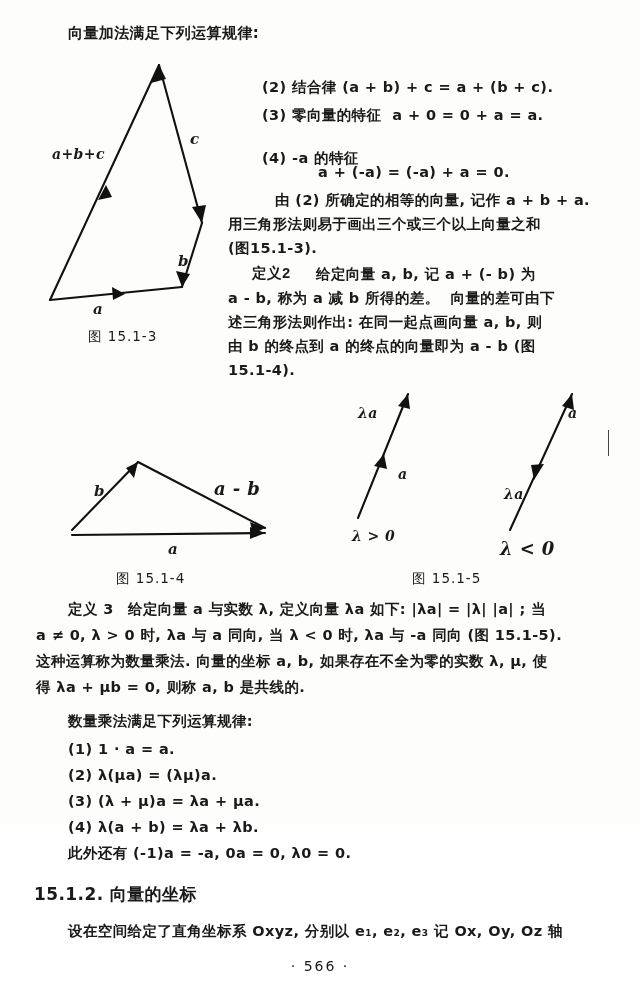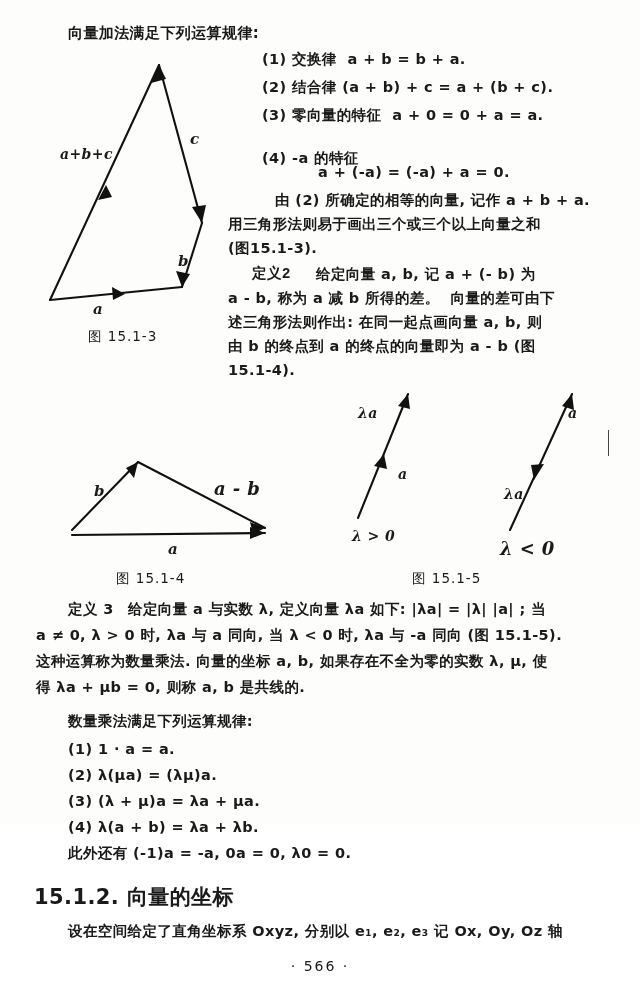--- a/index.html
+++ b/index.html
@@ -36,21 +36,21 @@
     font-weight: 600;
   }
   .it {
     font-style: italic;
     font-family: "DejaVu Serif", serif;
     font-weight: 700;
   }
   .bigcn {
     font-family: "DejaVu Sans", sans-serif;
     font-weight: 700;
-    font-size: 21px;
+    font-size: 17px;
     text-align: center;
   }
   .caption {
     font-family: "DejaVu Sans", sans-serif;
     font-size: 13.5px;
     letter-spacing: 1px;
   }
   .footer {
     position: absolute;
     left: 0;
@@ -72,21 +72,20 @@
     background: #444;
   }
 </style>
 </head>
 <body>
 
 <div class="page">
 
   <div class="tx cn" style="left:68px; top:24px; font-size:15px;">向量加法满足下列运算规律:</div>
 
-  <div class="tx cn" style="left:262px; top:50px;">(1) 交换律  a + b = b + a.</div>
   <div class="tx cn" style="left:262px; top:78px;">(2) 结合律 (a + b) + c = a + (b + c).</div>
   <div class="tx cn" style="left:262px; top:106px;">(3) 零向量的特征  a + 0 = 0 + a = a.</div>
   <div class="tx cn" style="left:262px; top:135px;margin-top:14px;">(4) -a 的特征</div>
   <div class="tx cn" style="left:318px; top:163px;">a + (-a) = (-a) + a = 0.</div>
 
   <div class="tx cn" style="left:228px; top:191px;padding-left:47px;">由 (2) 所确定的相等的向量, 记作 a + b + a.</div>
   <div class="tx cn" style="left:228px; top:215px;">用三角形法则易于画出三个或三个以上向量之和</div>
   <div class="tx cn" style="left:228px; top:239px;">(图15.1-3).</div>
 
   <div class="tx cn" style="left:252px; top:265px;font-family:Liberation Mono, monospace;">定义2</div>
@@ -106,21 +105,21 @@
     <polygon class="ar" points="172,168 162,152 176,150"></polygon>
 
     <path class="vline" d="M 172 168 L 152 232"></path>
     <polygon class="ar" points="152,232 146,216 160,219"></polygon>
 
     <path class="vline" d="M 152 232 L 20 245"></path>
     <polygon class="ar" points="95,239 82,232 83,245"></polygon>
 
     <polygon class="ar" points="76,130 68,145 82,142"></polygon>
   </svg>
-  <div class="tx it" style="left:60px; top:146px; font-size:14px;">a+b+c</div>
+  <div class="tx it" style="left:52px; top:146px; font-size:14px;">a+b+c</div>
   <div class="tx it" style="left:190px; top:130px; font-size:15px;">c</div>
   <div class="tx it" style="left:178px; top:252px; font-size:15px;">b</div>
   <div class="tx it" style="left:93px; top:300px; font-size:15px;">a</div>
   <div class="caption" style="position:absolute; left:88px; top:328px;">图  15.1-3</div>
 
   <svg style="left:60px; top:440px;" width="230" height="110">
 
     <path class="vline" d="M 12 90 L 78 22"></path>
     <polygon class="ar" points="78,22 66,28 74,38"></polygon>
 

